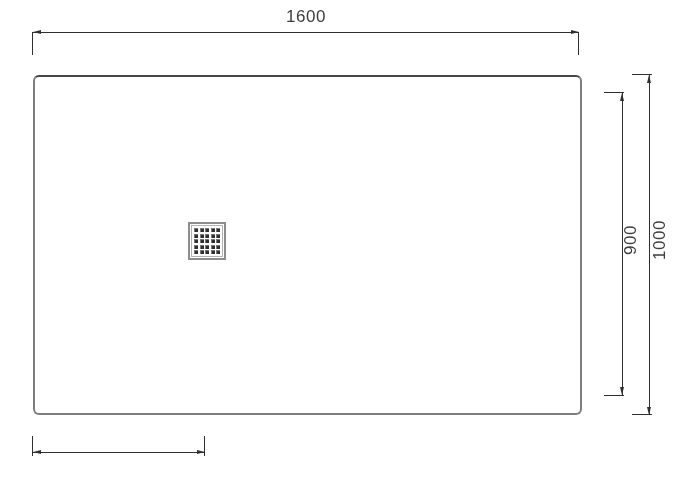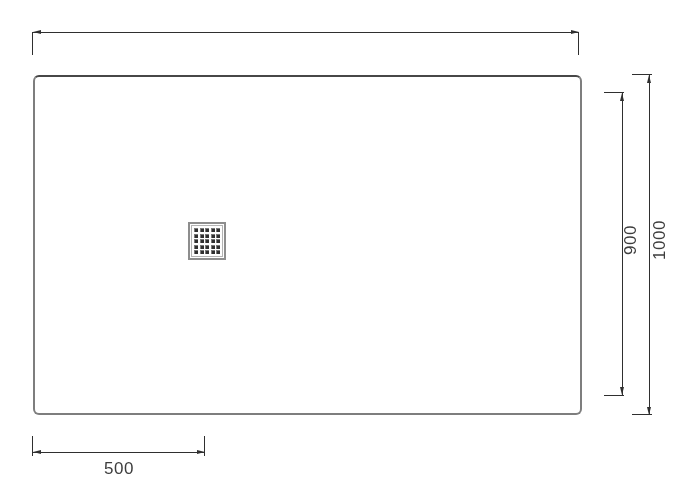--- a/index.html
+++ b/index.html
@@ -73,20 +73,21 @@
     width: 4px; height: 4px;
     background: #2f2f2f;
     box-shadow: inset 1px 1px 0 rgba(255,255,255,0.35);
   }
 </style>
 </head>
 <body>
 
 <div class="canvas">
 
+  <div class="dim-label" style="left:33px; top:7px; width:546px;">1600</div>
   <div class="hline" style="left:33px; top:32px; width:546px;"></div>
   <div class="arr arr-left" style="left:33px; top:30px;"></div>
   <div class="arr arr-right" style="left:571px; top:30px;"></div>
   <div class="vline" style="left:32px; top:32px; height:23px;"></div>
   <div class="vline" style="left:577.5px; top:32px; height:23px;"></div>
 
   <div class="tray"></div>
 
   <div class="drain">
     <div class="drain-inner">
@@ -132,15 +133,14 @@
   <div class="arr arr-down" style="left:647px; top:407px;"></div>
   <div class="hline" style="left:632px; top:73.5px; width:20px;"></div>
   <div class="hline" style="left:632px; top:414px; width:20px;"></div>
   <div class="dim-label vertical" style="left:630px; top:230px; width:60px; height:20px;">1000</div>
 
   <div class="vline" style="left:32px; top:436px; height:20px;"></div>
   <div class="vline" style="left:204px; top:436px; height:20px;"></div>
   <div class="hline" style="left:33px; top:452px; width:172px;"></div>
   <div class="arr arr-left" style="left:33px; top:450px;"></div>
   <div class="arr arr-right" style="left:197px; top:450px;"></div>
-  <div class="dim-label" style="left:33px; top:459px; width:172px;">500</div>
 
 </div>
 
 </body></html>

